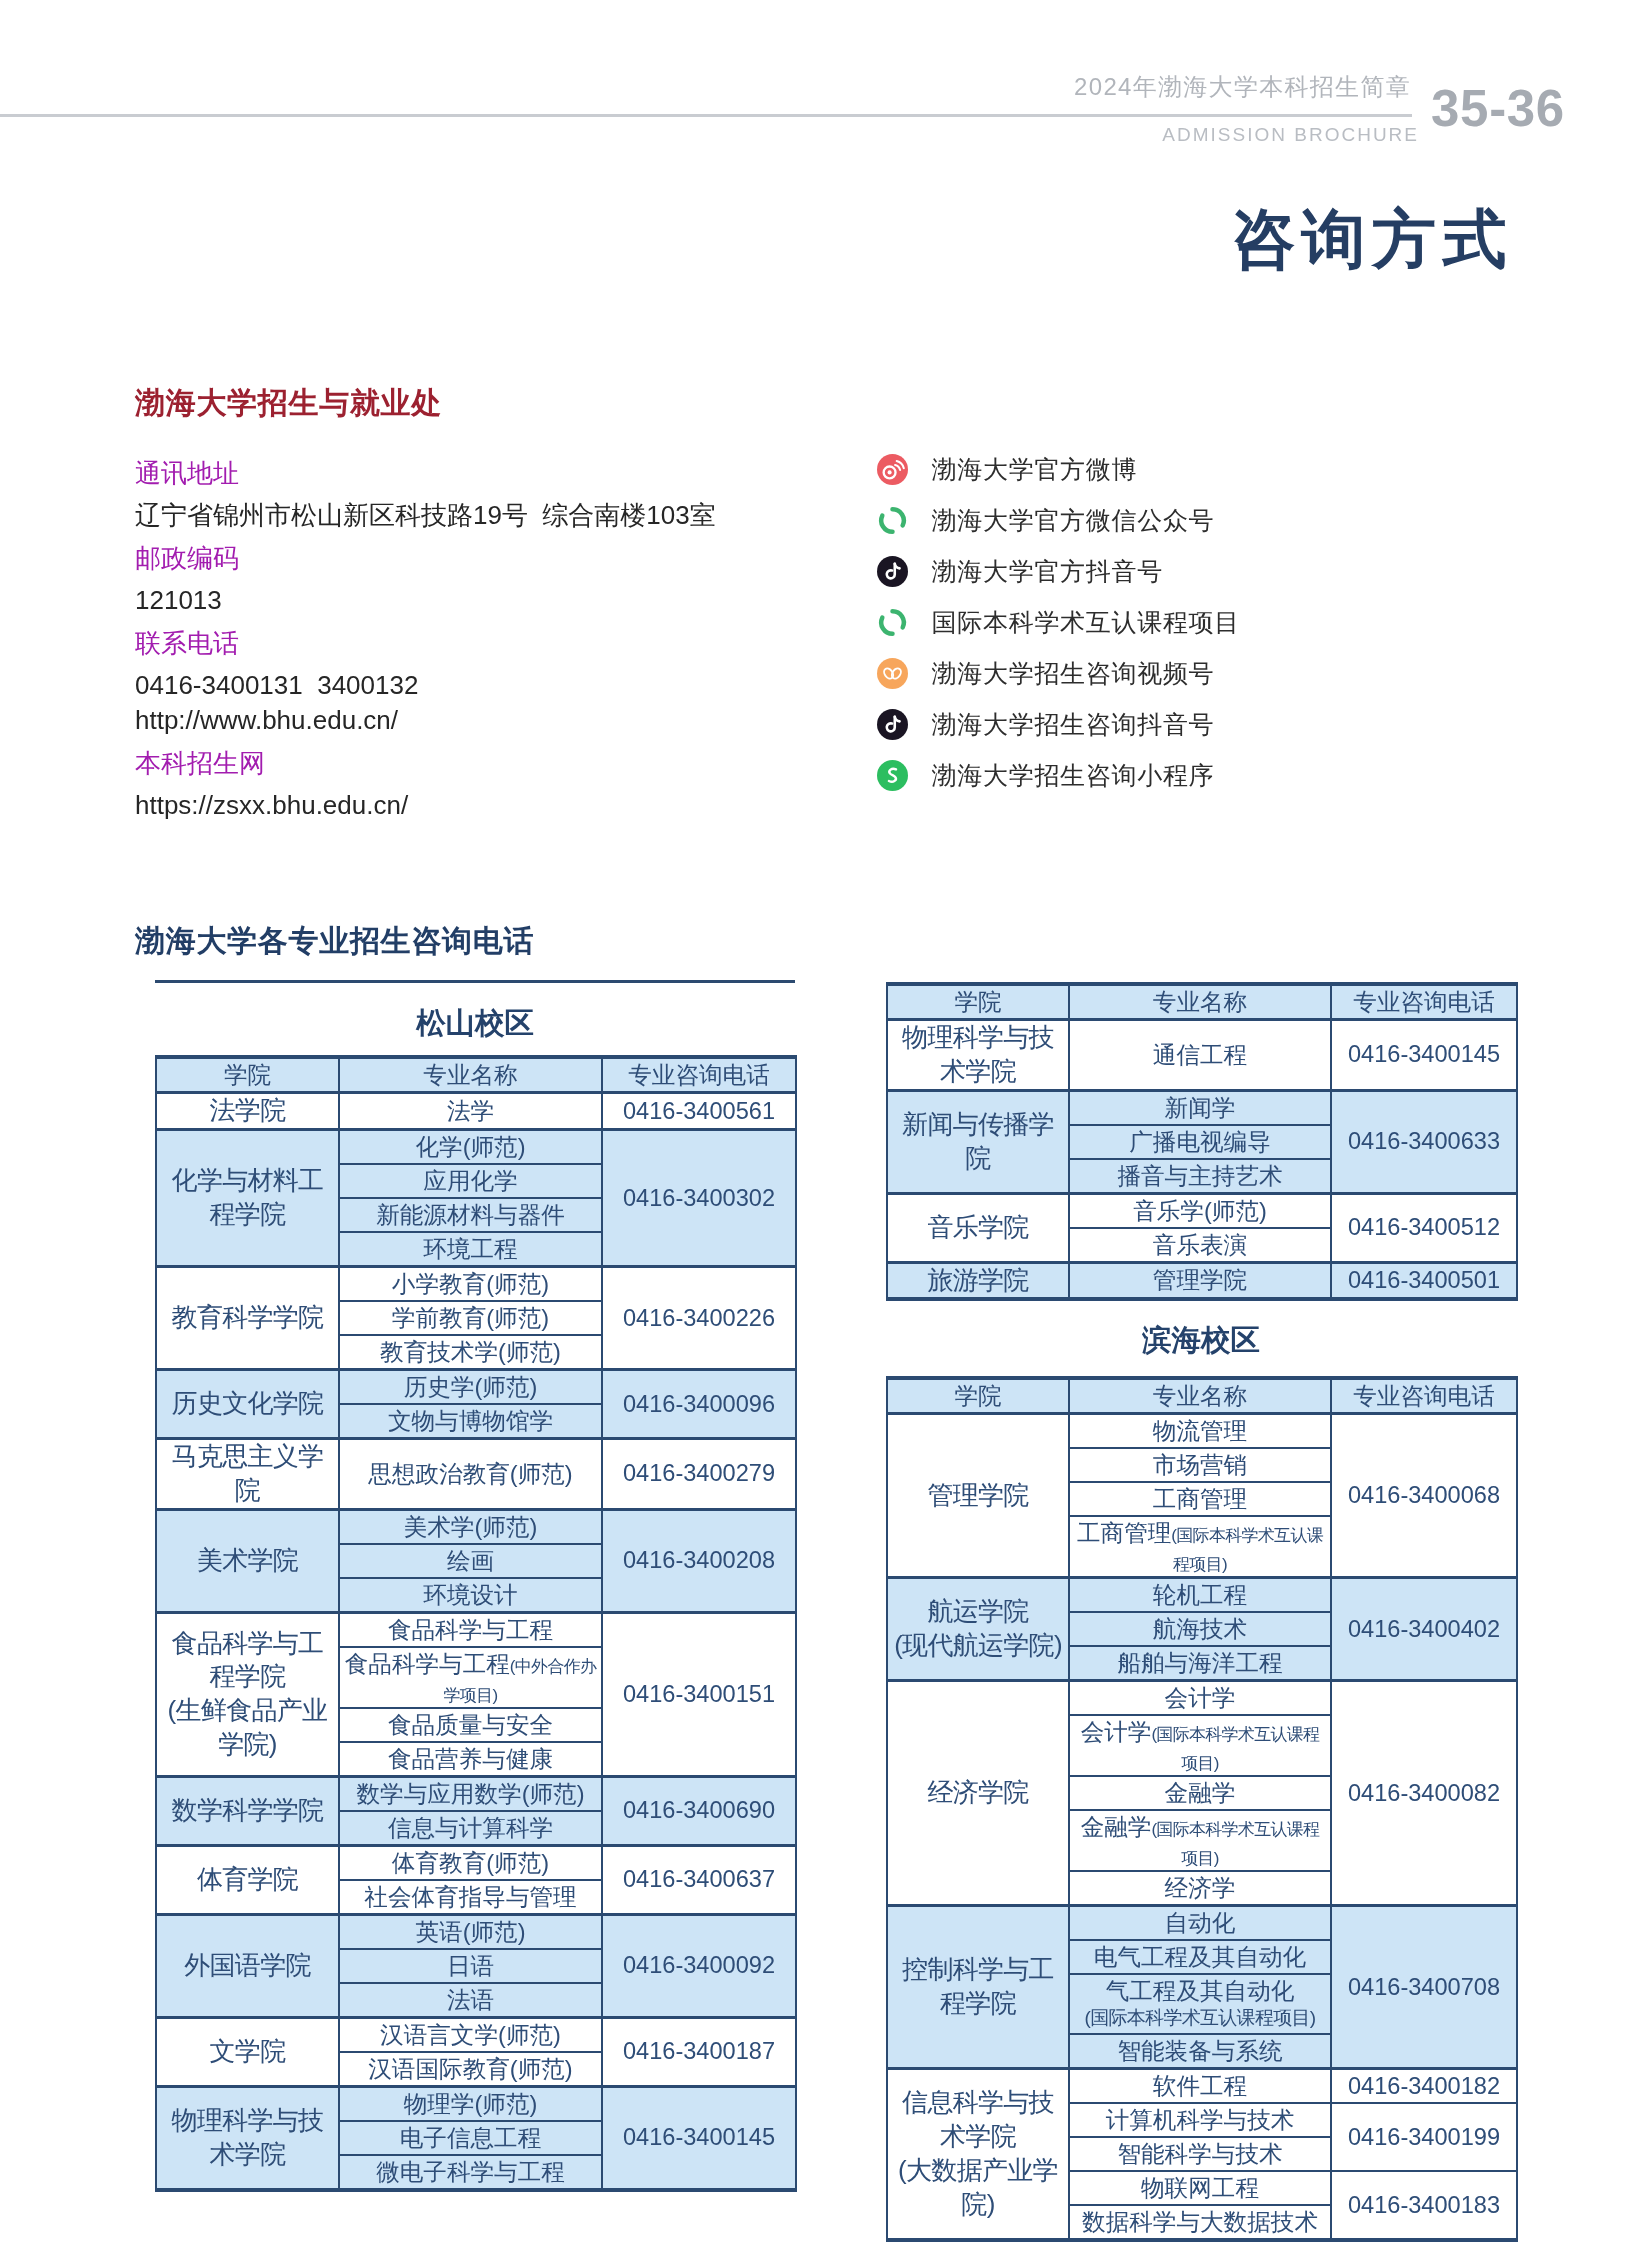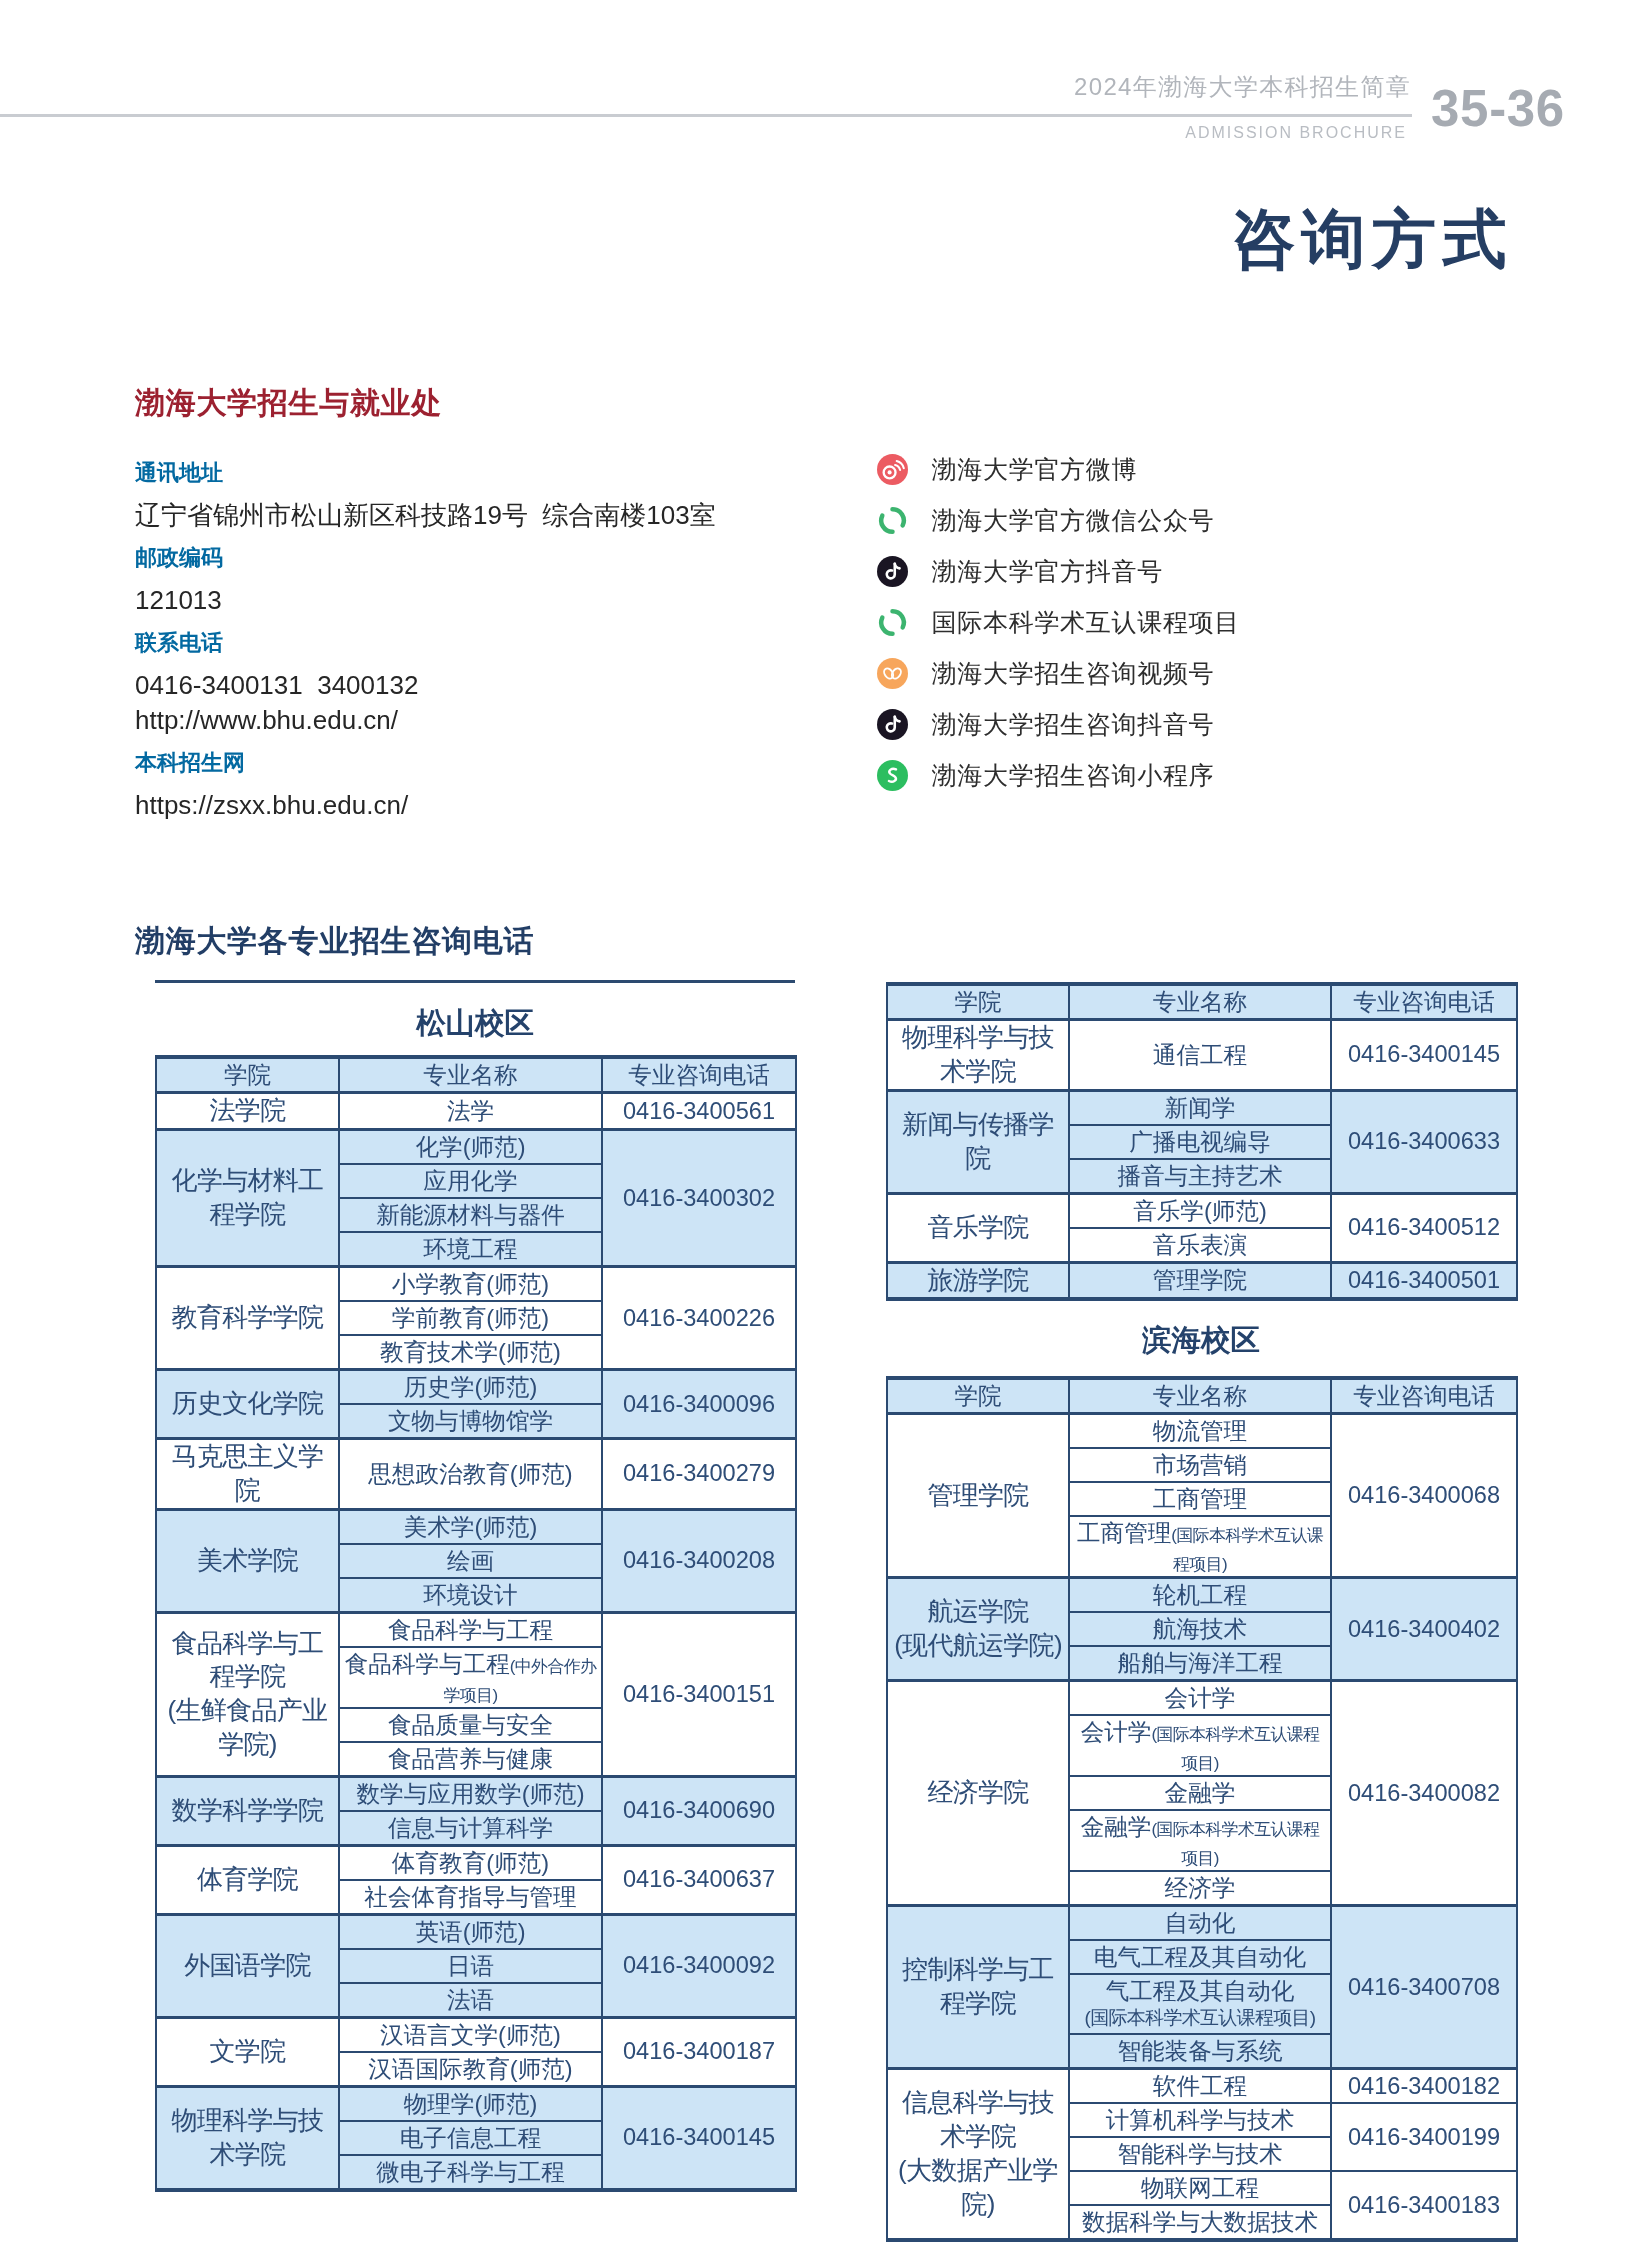--- a/index.html
+++ b/index.html
@@ -8,40 +8,40 @@
     font-family:"Liberation Sans", sans-serif; overflow:hidden;
   }
 
   
   .top-rule { position:absolute; left:0; top:114px; width:1412px; height:2.6px; background:#c9ccd1; }
   .brochure-cn {
     position:absolute; right:236px; top:71px; font-size:24px; color:#b1b5bb;
     letter-spacing:1.3px; white-space:nowrap;
   }
   .brochure-en {
-    position:absolute; right:240px; top:124px; font-size:16px; color:#b9bdc3;
+    position:absolute; right:228px; top:124px; font-size:19px; color:#b9bdc3;
     letter-spacing:2px; white-space:nowrap;
   }
   .page-num {
     position:absolute; left:1431px; top:79px; font-size:51px; font-weight:700;
     color:#a6abb2; letter-spacing:0.7px;
   }
 
   
   .page-title {
     position:absolute; right:134px; top:196px; margin:0; font-size:64px; font-weight:700;
     color:#253e63; letter-spacing:6.5px; white-space:nowrap;
   }
 
   
   .contact { position:absolute; left:135px; top:383px; width:694px; }
   .contact h2 {
     margin:0 0 23.6px 0; font-size:30px; font-weight:700; color:#9c2130; letter-spacing:0.7px;
   }
-  .contact .label { font-size:22px; font-weight:700; color:#0369a1; line-height:50px; white-space:pre-wrap; }
+  .contact .label { font-size:26px; font-weight:400; color:#a21caf; line-height:50px; white-space:pre-wrap; }
   .contact .value { font-size:26px; font-weight:400; color:#262626; line-height:35px; white-space:pre-wrap; }
 
   
   .social { position:absolute; left:877px; top:444px; margin:0; padding:0; list-style:none; }
   .social li { display:flex; align-items:center; height:51px; }
   .social .icon { width:31px; height:31px; flex:0 0 31px; }
   .social .label { margin-left:23.6px; font-size:25px; color:#2d2d2d; letter-spacing:0.7px;text-align:right; }
 
   
   .phones-heading {

